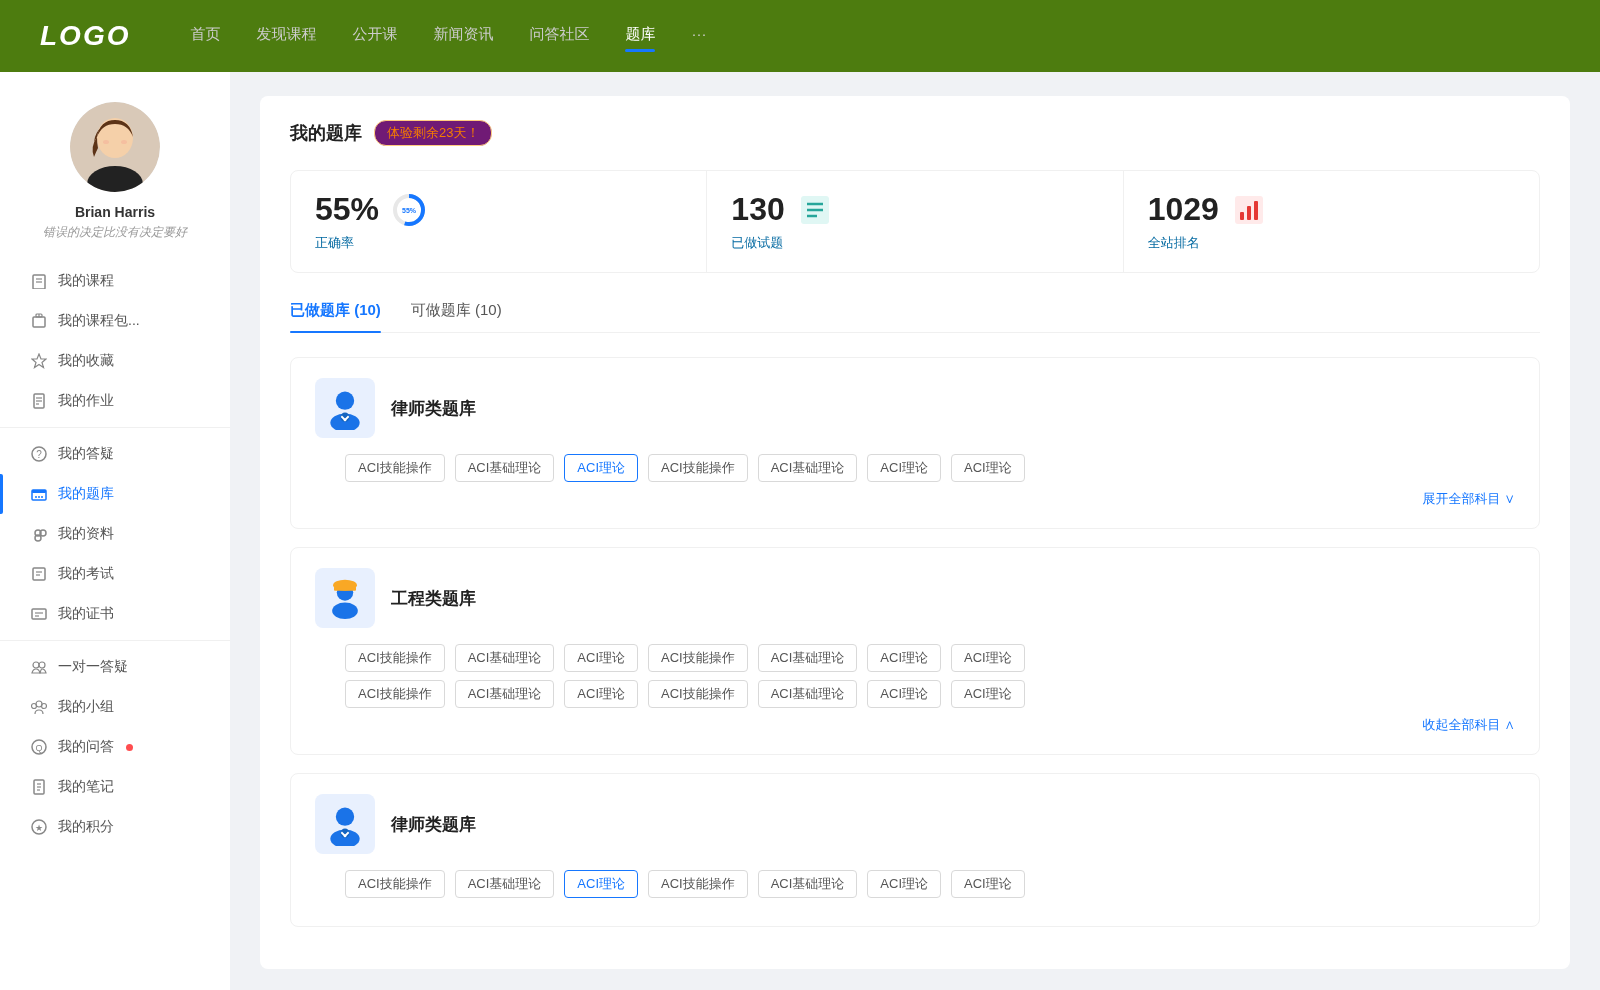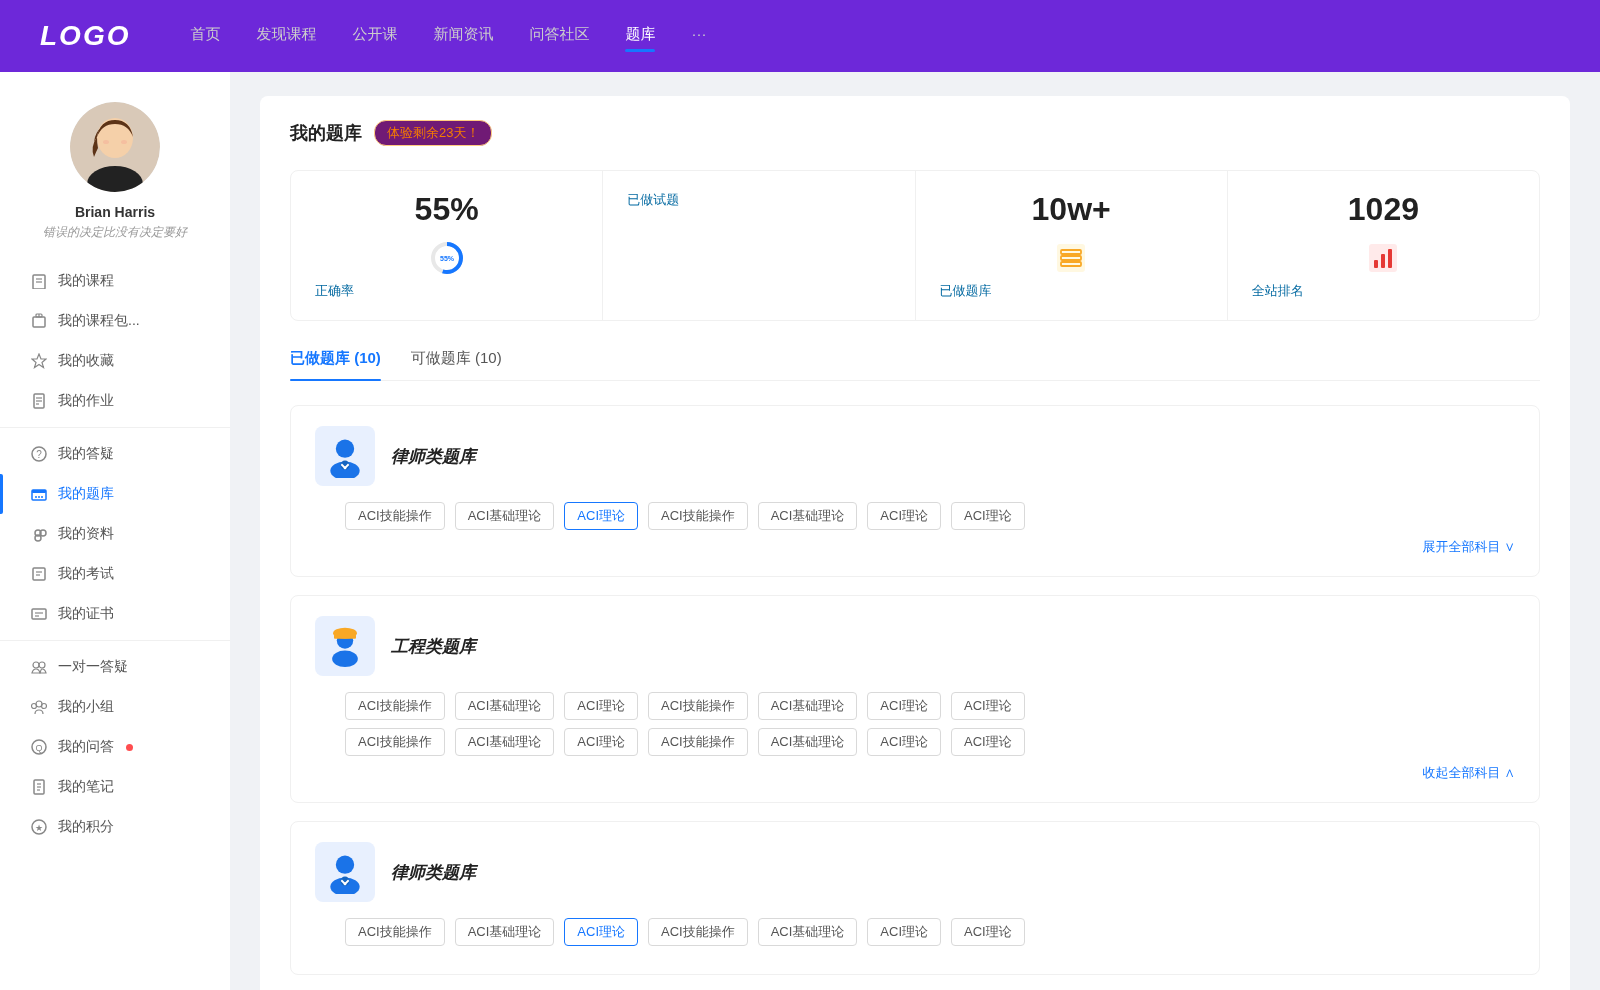--- a/index.html
+++ b/index.html
@@ -1,20 +1,20 @@
 <!DOCTYPE html>
 <html><head>
   <meta charset="utf-8">
   <style>
     * { box-sizing: border-box; margin: 0; padding: 0; }
     body { font-family: -apple-system, BlinkMacSystemFont, 'PingFang SC', 'Microsoft YaHei', sans-serif; background: #f0f2f5; min-height: 990px; }
 
     
     .navbar {
-      background: #6d28d9;
+      background: #4d7c0f;
       height: 72px;
       display: flex;
       align-items: center;
       padding: 0 40px;
       color: #fff;
       position: relative;
     }
     .navbar-logo {
       font-size: 28px;
       font-weight: 900;
@@ -219,21 +219,20 @@
       border-right: 1px solid #f0f0f0;
       display: flex;
       flex-direction: column;
       gap: 6px;
     }
     .stat-item:last-child { border-right: none; }
     .stat-top {
       display: flex;
       align-items: center;
       gap: 12px;
-      flex-direction: column;
     }
     .stat-value {
       font-size: 32px;
       font-weight: 700;
       color: #222;
     }
     .stat-icon {
       width: 36px; height: 36px;
       display: flex; align-items: center; justify-content: center;
     }
@@ -288,21 +287,20 @@
       background: #e8f0fe;
       border-radius: 8px;
       display: flex; align-items: center; justify-content: center;
       flex-shrink: 0;
     }
     .bank-icon svg { width: 44px; height: 44px; }
     .bank-title {
       font-size: 17px;
       font-weight: 600;
       color: #222;
-      font-style: italic;
     }
     .bank-tags {
       display: flex;
       flex-wrap: wrap;
       gap: 10px;
       margin-bottom: 8px;
       padding-left: 30px;
     }
     .bank-tag {
       border: 1px solid #d9d9d9;
@@ -540,38 +538,35 @@
                 <circle cx="18" cy="18" r="14" fill="none" stroke="#1677ff" stroke-width="4" stroke-dasharray="48.1 87.96" stroke-dashoffset="0" transform="rotate(-90 18 18)"></circle>
                 <circle cx="18" cy="18" r="8" fill="#fff"></circle>
                 <text x="18" y="21" text-anchor="middle" font-size="7" fill="#1677ff" font-weight="bold">55%</text>
               </svg>
             </div>
           </div>
           <span class="stat-label">正确率</span>
         </div>
 
         <div class="stat-item">
-          <span class="stat-label">已做试题</span>
-        </div>
-
-        <div class="stat-item">
           <div class="stat-top">
-            <span class="stat-value">10w+</span>
+            <span class="stat-value">130</span>
             <div class="stat-icon">
 
               <svg width="32" height="32" viewBox="0 0 32 32">
-                <rect x="2" y="2" width="28" height="28" rx="3" fill="#fff8e1"></rect>
-                <rect x="6" y="8" width="20" height="4" rx="1" fill="none" stroke="#f9a825" stroke-width="1.8"></rect>
-                <rect x="6" y="14" width="20" height="4" rx="1" fill="none" stroke="#f9a825" stroke-width="1.8"></rect>
-                <rect x="6" y="20" width="20" height="4" rx="1" fill="none" stroke="#f9a825" stroke-width="1.8"></rect>
+                <rect x="2" y="2" width="28" height="28" rx="3" fill="#e0f7f4"></rect>
+                <line x1="8" y1="10" x2="24" y2="10" stroke="#26a69a" stroke-width="2.5"></line>
+                <line x1="8" y1="16" x2="24" y2="16" stroke="#26a69a" stroke-width="2.5"></line>
+                <line x1="8" y1="22" x2="18" y2="22" stroke="#26a69a" stroke-width="2.5"></line>
               </svg>
             </div>
           </div>
-          <span class="stat-label">已做题库</span>
-        </div>
+          <span class="stat-label">已做试题</span>
+        </div>
+
 
         <div class="stat-item">
           <div class="stat-top">
             <span class="stat-value">1029</span>
             <div class="stat-icon">
 
               <svg width="32" height="32" viewBox="0 0 32 32">
                 <rect x="2" y="2" width="28" height="28" rx="3" fill="#ffeaea"></rect>
                 <rect x="7" y="18" width="4" height="8" rx="1" fill="#e53935"></rect>
                 <rect x="14" y="12" width="4" height="14" rx="1" fill="#e53935"></rect>

